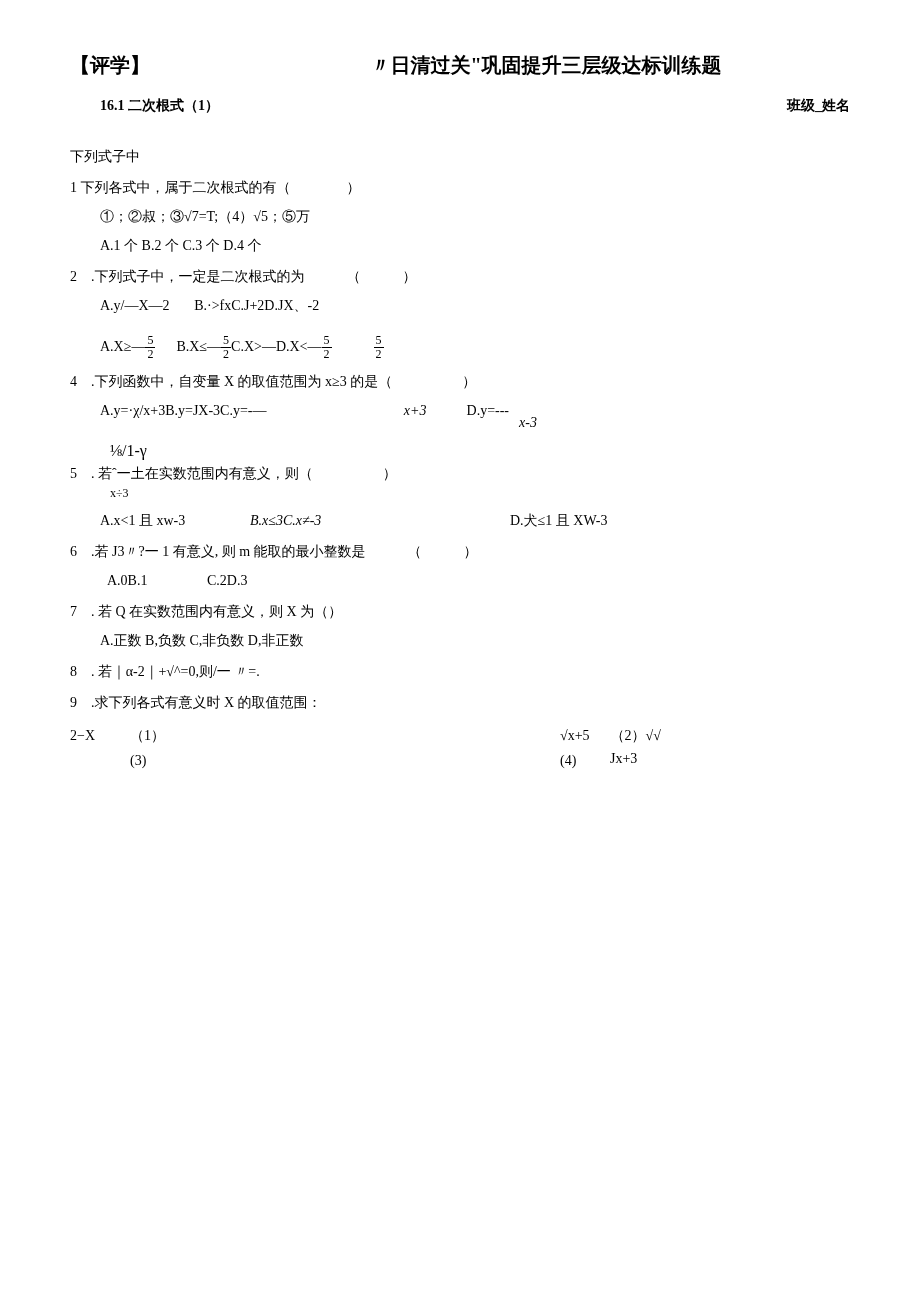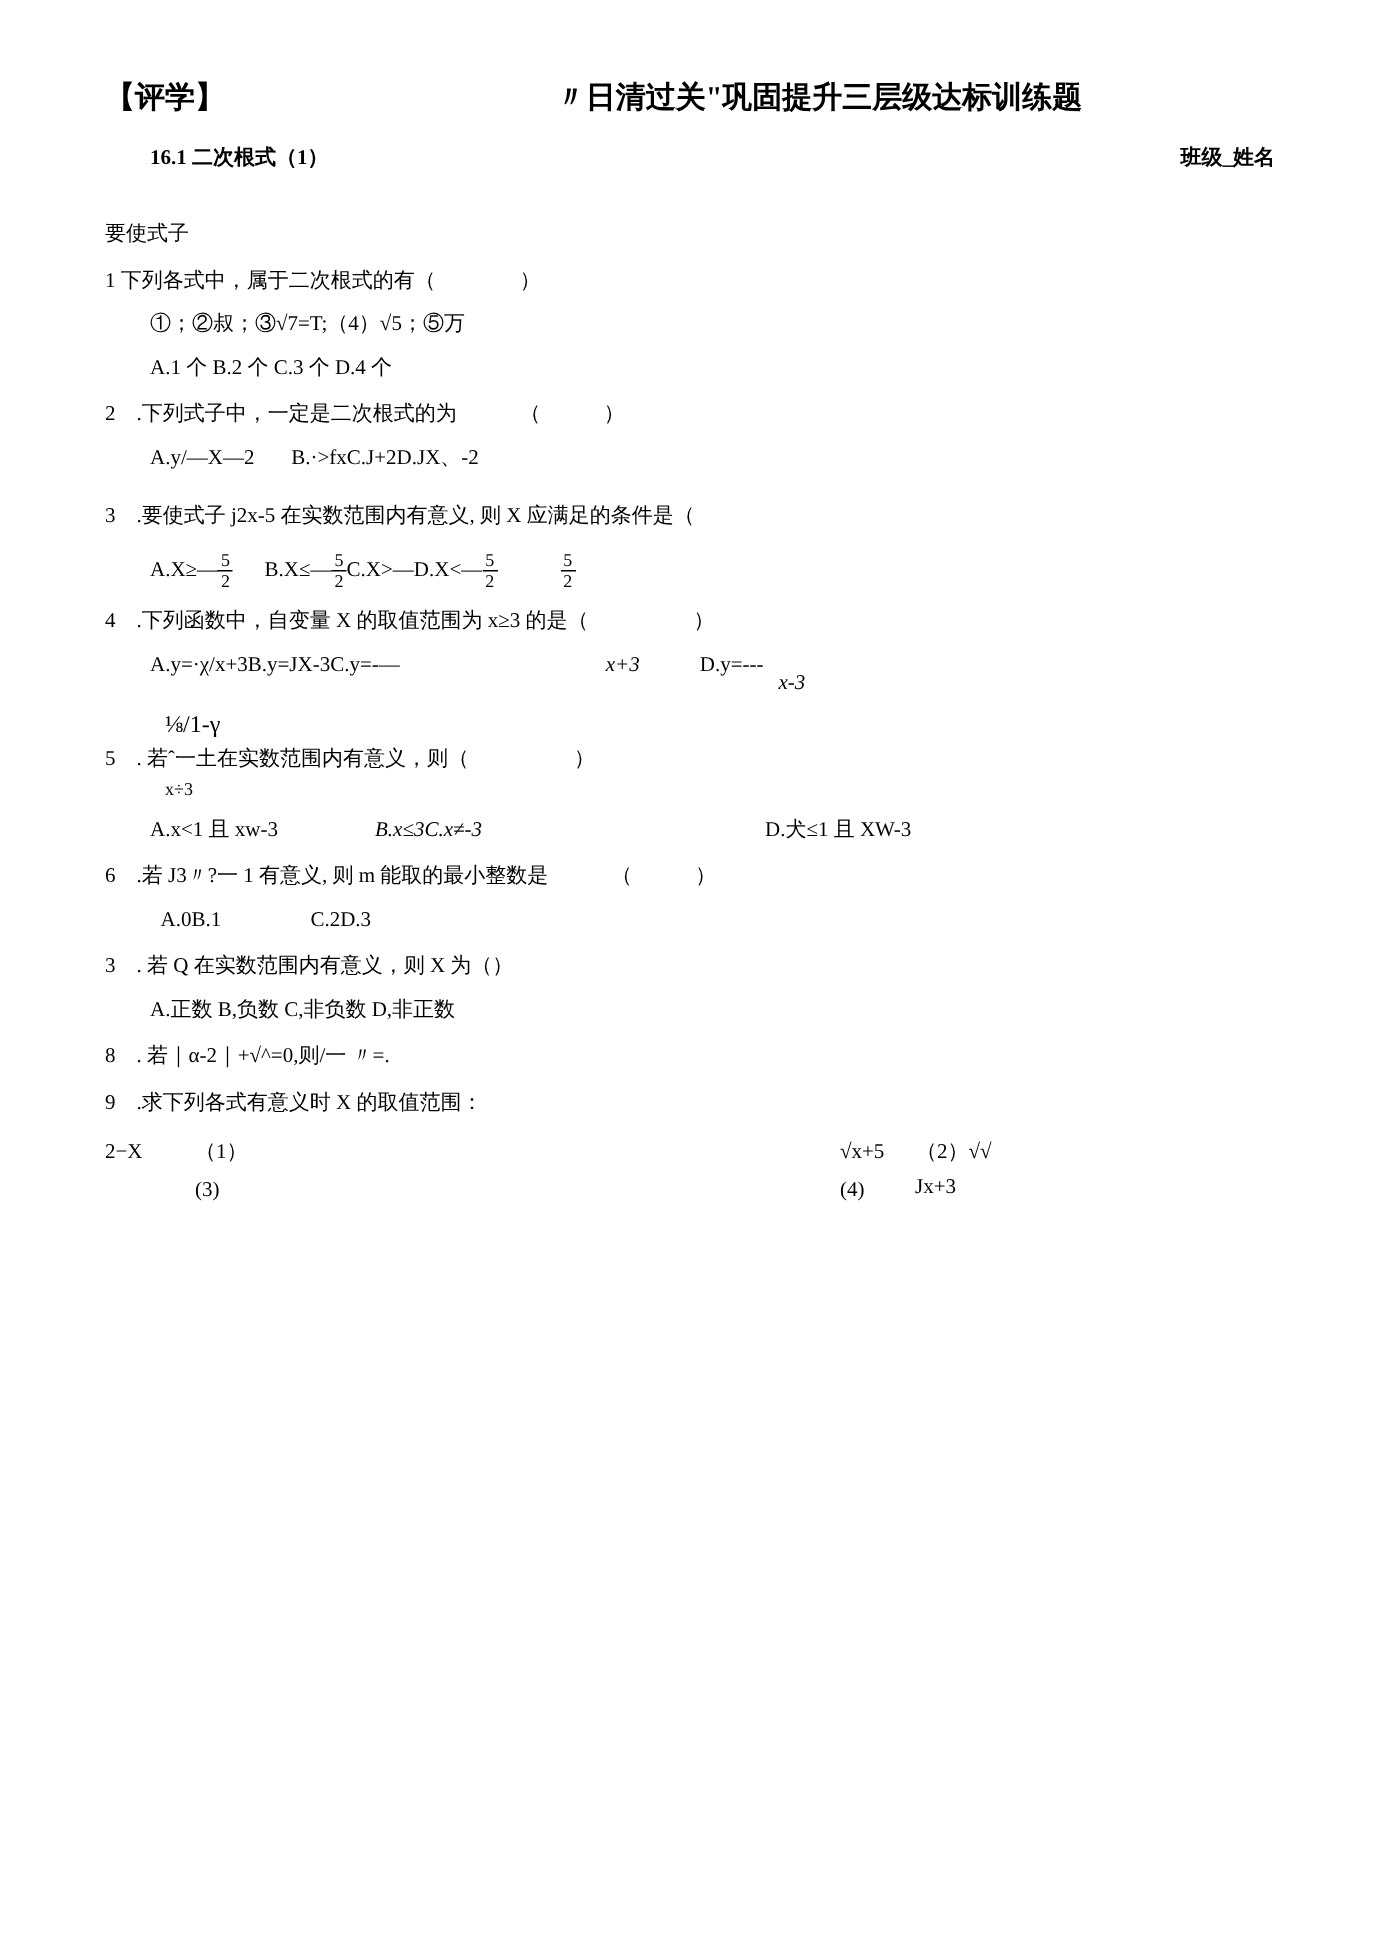--- a/index.html
+++ b/index.html
@@ -82,39 +82,38 @@
   <div class="title-center">〃日清过关"巩固提升三层级达标训练题</div>
 </div>
 
 <div class="subtitle-row">
   <div class="subtitle-left">16.1 二次根式（1）</div>
   <div class="subtitle-right">
     <span>班级_</span><span>姓名</span>
   </div>
 </div>
 
-<div class="section-header">要使式子</div>
+<div class="section-header">下列式子中</div>
 
 <div class="question">
   <div>1 下列各式中，属于二次根式的有（　　　　）</div>
   <div class="q-body">①；②叔；③√7=T;（4）√5；⑤万</div>
   <div class="q-body">A.1 个 B.2 个 C.3 个 D.4 个</div>
 </div>
 
 <div class="question">
   <div>2　.下列式子中，一定是二次根式的为　　　（　　　）</div>
   <div class="q-body">
     <span>A.y/—X—2</span>
     &nbsp;&nbsp;&nbsp;&nbsp;&nbsp;
     <span>B.·&gt;fxC.J+2D.JX、-2</span>
   </div>
 </div>
 
 <div class="question" style="margin-top:18px;">
-  <div>3　.要使式子 j2x-5 在实数范围内有意义, 则 X 应满足的条件是（</div>
   <div class="q-body" style="margin-top:12px;">
     <span>A.X≥—</span><span class="frac"><span class="num">5</span><span class="den">2</span></span>
     &nbsp;&nbsp;&nbsp;&nbsp;
     <span>B.X≤—</span><span class="frac"><span class="num">5</span><span class="den">2</span></span><span>C.X&gt;—D.X&lt;—</span><span class="frac"><span class="num">5</span><span class="den">2</span></span>
     &nbsp;&nbsp;&nbsp;&nbsp;&nbsp;&nbsp;&nbsp;&nbsp;&nbsp;&nbsp;
     <span class="frac"><span class="num">5</span><span class="den">2</span></span>
   </div>
 </div>
 
 <div class="question">
@@ -141,21 +140,21 @@
 <div class="question">
   <div>6　.若 J3〃?一 1 有意义, 则 m 能取的最小整数是　　　（　　　）</div>
   <div class="q-body">
     &nbsp;&nbsp;<span>A.0B.1</span>
     &nbsp;&nbsp;&nbsp;&nbsp;&nbsp;&nbsp;&nbsp;&nbsp;&nbsp;&nbsp;&nbsp;&nbsp;&nbsp;&nbsp;&nbsp;
     <span>C.2D.3</span>
   </div>
 </div>
 
 <div class="question">
-  <div>3　. 若 Q 在实数范围内有意义，则 X 为（）</div>
+  <div>7　. 若 Q 在实数范围内有意义，则 X 为（）</div>
   <div class="q-body">A.正数 B,负数 C,非负数 D,非正数</div>
 </div>
 
 <div class="question">
   <div>8　. 若｜α-2｜+√^=0,则/一 〃=.</div>
 </div>
 
 <div class="question">
   <div>9　.求下列各式有意义时 X 的取值范围：</div>
   <div class="q9-row1" style="margin-top:12px;">

